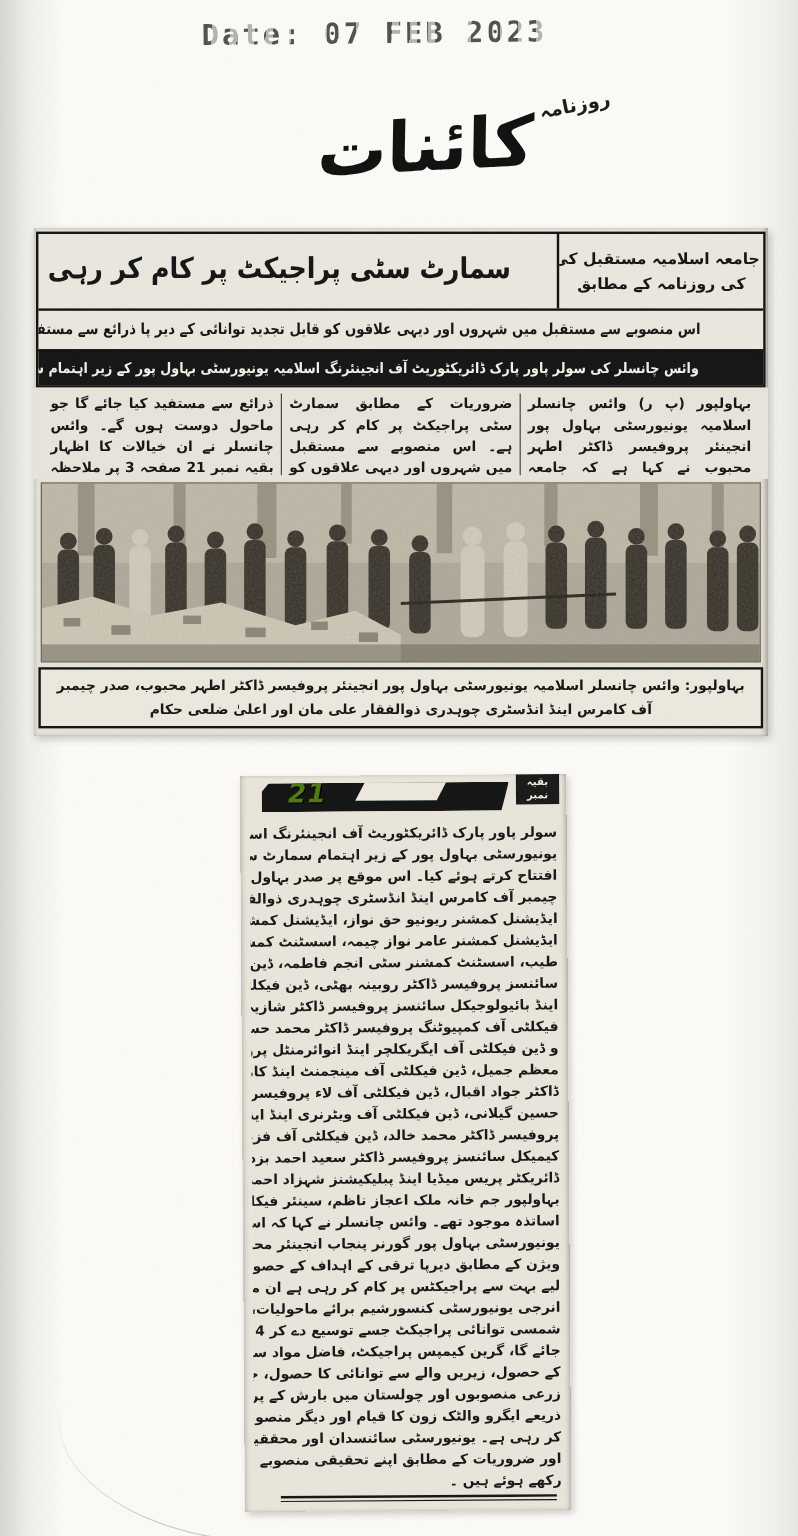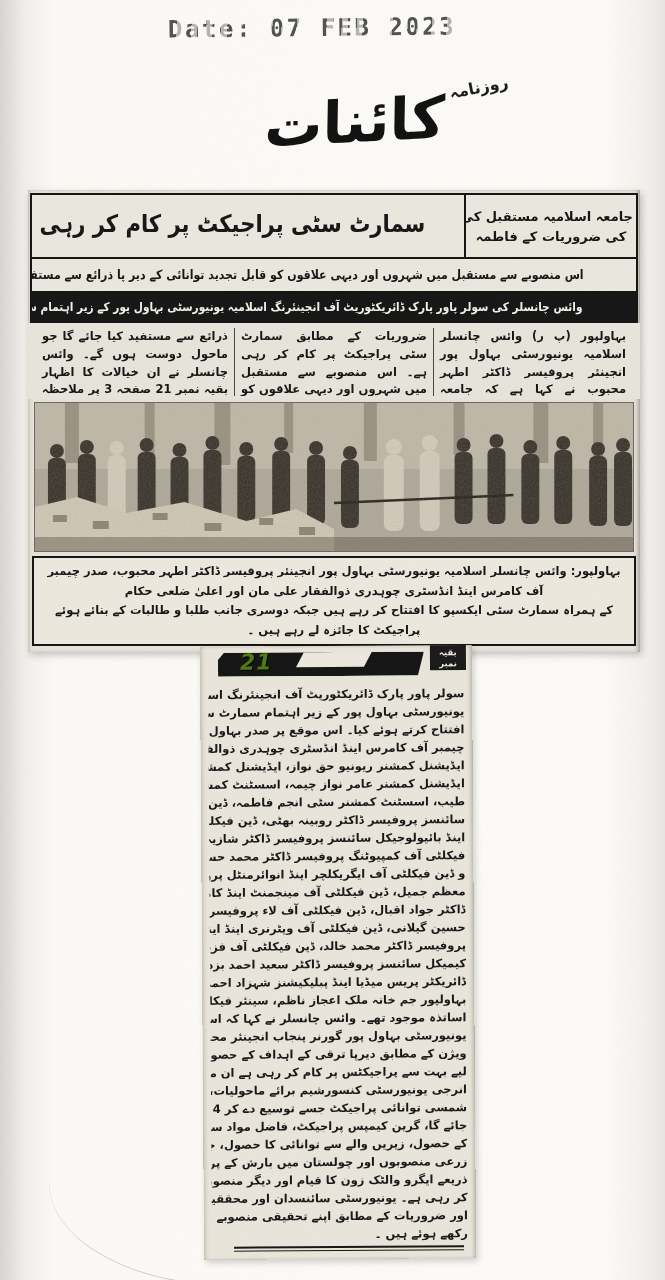--- a/index.html
+++ b/index.html
@@ -124,21 +124,21 @@
   </div>
 
   <div class="article">
     <div class="head-block">
       <div class="head-row">
         <div class="headline">
           <span class="squeeze">سمارٹ سٹی پراجیکٹ پر کام کر رہی ہے، وائس چانسلر</span>
         </div>
         <div class="kicker">
             <div class="kick-line">جامعہ اسلامیہ مستقبل کی توانائی</div>
-            <div class="kick-line">کی ضروریات کے فاطمہ</div>
+            <div class="kick-line">کی روزنامہ کے مطابق</div>
           </div>
       </div>
       <div class="subhead1">
         <span class="squeeze">اس منصوبے سے مستقبل میں شہروں اور دیہی علاقوں کو قابل تجدید توانائی کے دیر پا ذرائع سے مستفید کیا جائے گا جو ماحول دوست ہوں گے</span>
       </div>
       <div class="subhead2">
         <span class="squeeze">وائس چانسلر کی سولر پاور پارک ڈائریکٹوریٹ آف انجینئرنگ اسلامیہ یونیورسٹی بہاول پور کے زیر اہتمام سمارٹ سٹی ایکسپو کا افتتاح کرتے ہوئے گفتگو</span>
       </div>
     </div>
 
@@ -220,21 +220,20 @@
           <rect x="225" y="115" width="14" height="7"></rect>
             <rect x="265" y="124" width="16" height="8"></rect>
         </g>
         <rect y="134" width="600" height="14" fill="#554e3e" opacity=".45"></rect>
         <rect width="600" height="148" filter="url(#grain)" opacity=".5"></rect>
       </svg>
     </div>
 
     <div class="caption">
         <span class="cap-line">بہاولپور: وائس چانسلر اسلامیہ یونیورسٹی بہاول پور انجینئر پروفیسر ڈاکٹر اطہر محبوب، صدر چیمبر آف کامرس اینڈ انڈسٹری چوہدری ذوالفقار علی مان اور اعلیٰ ضلعی حکام</span>
-        <span class="cap-line">کے ہمراہ سمارٹ سٹی ایکسپو کا افتتاح کر رہے ہیں جبکہ دوسری جانب طلبا و طالبات کے بنائے ہوئے پراجیکٹ کا جائزہ لے رہے ہیں ۔</span>
       </div>
   </div>
 
   <div class="continuation">
     <div class="ribbon-row">
       <div class="ribbon">
         <span class="notch"></span>
         <span class="num">21</span>
       </div>
       <div class="badge-label">بقیہ نمبر</div>

